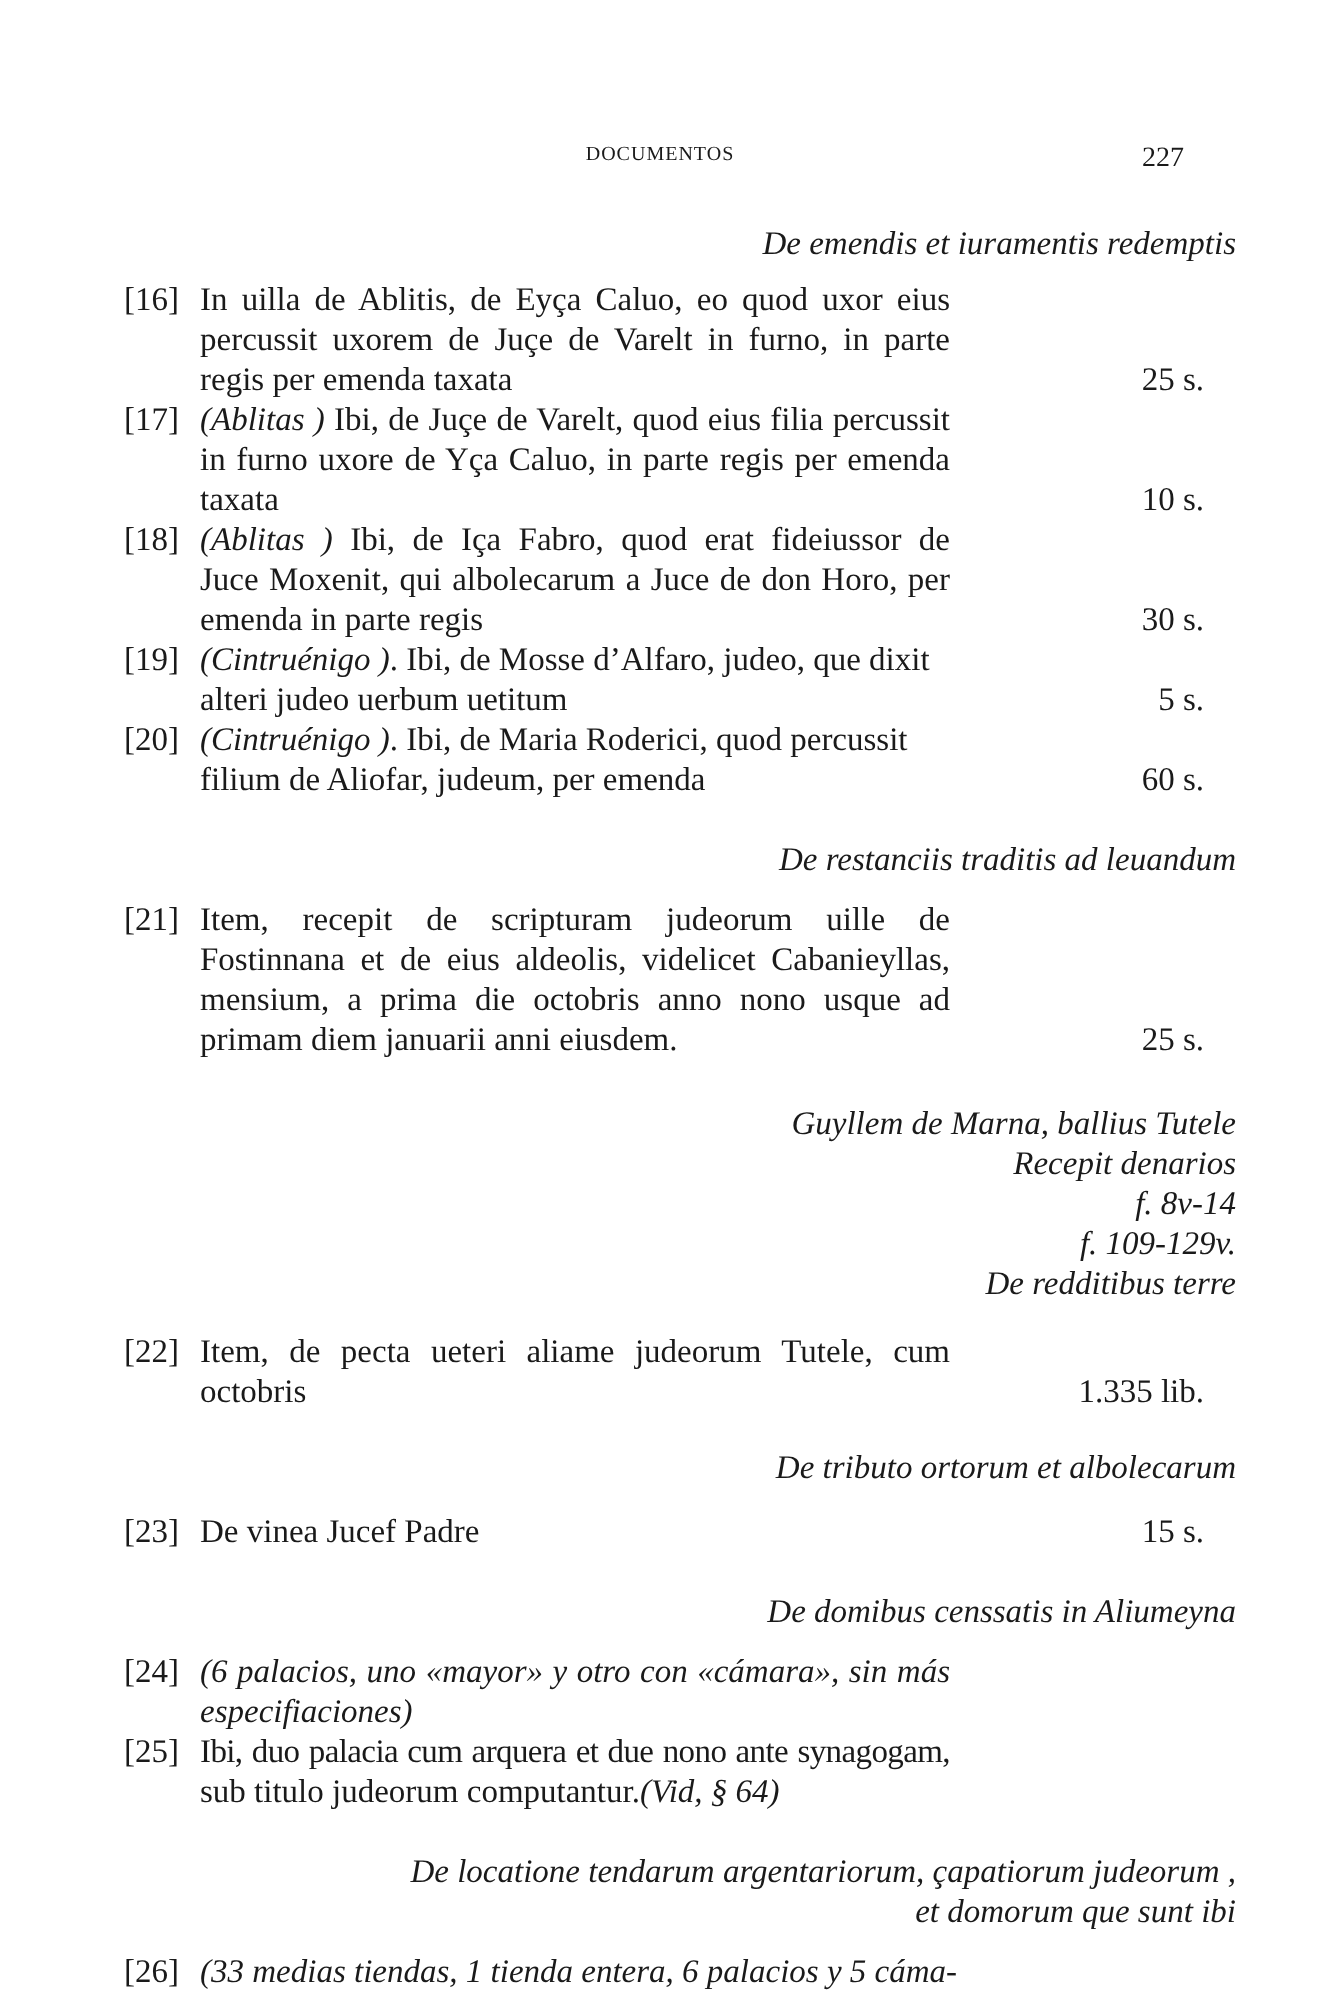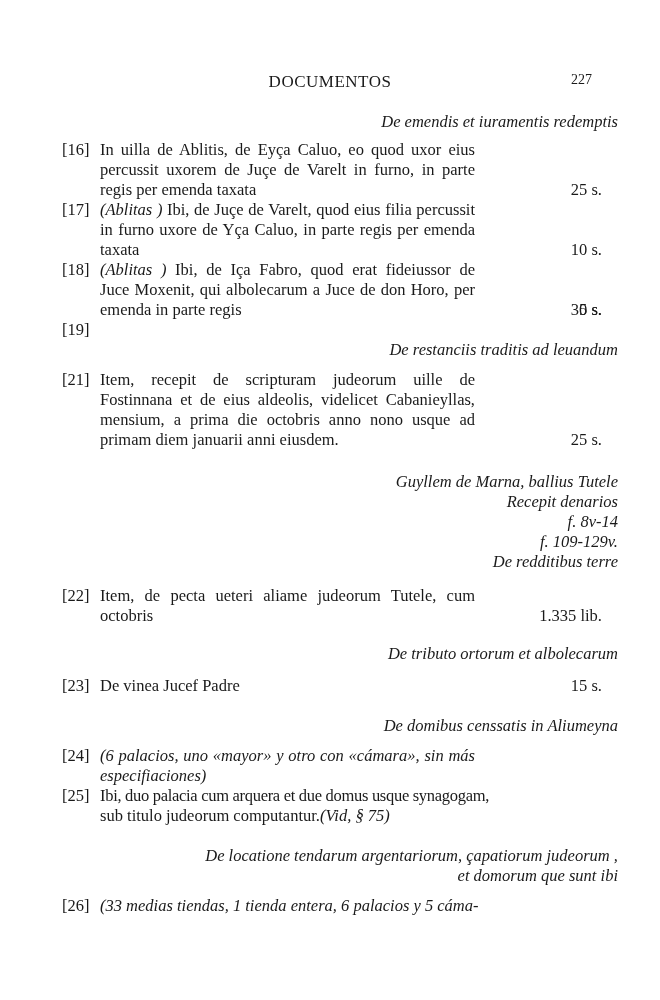--- a/index.html
+++ b/index.html
@@ -8,21 +8,21 @@
     font-family: "Liberation Serif", "DejaVu Serif", serif;
     color: #1a1a1a;
     font-size: 16.5px;
   }
   .page { position: absolute; left: 0; top: 0; width: 660px; height: 1000px; }
   .running-head {
     position: absolute; top: 72px; left: 0; width: 660px; height: 20px;
   }
   .running-title {
     position: absolute; left: 0; width: 660px; text-align: center;
-    font-size: 17px; letter-spacing: 0.5px; top: 0;
+    font-size: 10px; letter-spacing: 0.5px; top: 0;
   }
   .page-number {
     position: absolute; right: 68px; top: 0; font-size: 14px;
   }
   .body { position: absolute; left: 62px; top: 108px; width: 540px; }
   .heading {
     text-align: right; font-style: italic; line-height: 20px;
     margin-left: 36px; width: 520px;
   }
   .entry {
@@ -74,23 +74,35 @@
       <div class="entry-text">
         <span class="line"><span class="it">(Ablitas )</span><span>  Ibi, de Iça Fabro, quod erat fideiussor de</span></span>
         <span class="line">Juce Moxenit, qui albolecarum a Juce de don Horo, per</span>
         <span class="line last">emenda in parte regis</span>
       </div>
       <span class="amount">30 s.</span>
     </div>
 
     <div class="entry">
       <span class="entry-num">[19]</span>
+      <div class="entry-text">
+        <span class="line last"><span class="it">(Cintruénigo )</span><span>. Ibi, de Mosse d’Alfaro, judeo, que dixit</span></span>
+        <span class="line last">alteri judeo uerbum uetitum</span>
+      </div>
       <span class="amount">5 s.</span>
     </div>
 
+    <div class="entry">
+      <span class="entry-num">[20]</span>
+      <div class="entry-text">
+        <span class="line last"><span class="it">(Cintruénigo )</span><span>. Ibi, de Maria Roderici, quod percussit</span></span>
+        <span class="line last">filium de Aliofar, judeum, per emenda</span>
+      </div>
+      <span class="amount">60 s.</span>
+    </div>
 
     <div style="height:20px"></div>
 
     <div class="heading">De restanciis traditis ad leuandum</div>
     <div style="height:10px"></div>
 
     <div class="entry">
       <span class="entry-num">[21]</span>
       <div class="entry-text">
         <span class="line">Item, recepit de scripturam judeorum uille de</span>
@@ -143,22 +155,22 @@
       <span class="entry-num">[24]</span>
       <div class="entry-text it">
         <span class="line">(6 palacios, uno «mayor» y otro con «cámara», sin más</span>
         <span class="line last">especifiaciones)</span>
       </div>
     </div>
 
     <div class="entry">
       <span class="entry-num">[25]</span>
       <div class="entry-text">
-        <span class="line" style="letter-spacing:-0.3px">Ibi, duo palacia cum arquera et due domus usque synagogam,</span>
-        <span class="line last"><span>sub titulo judeorum computantur.</span><span class="it">(Vid,  § 75)</span></span>
+        <span class="line" style="letter-spacing:-0.3px">Ibi, duo palacia cum arquera et due nono ante synagogam,</span>
+        <span class="line last"><span>sub titulo judeorum computantur.</span><span class="it">(Vid,  § 64)</span></span>
       </div>
     </div>
 
     <div style="height:20px"></div>
 
     <div class="heading">
       <div>De locatione tendarum argentariorum, çapatiorum judeorum ,</div>
       <div>et domorum que sunt ibi</div>
     </div>
     <div style="height:10px"></div>

